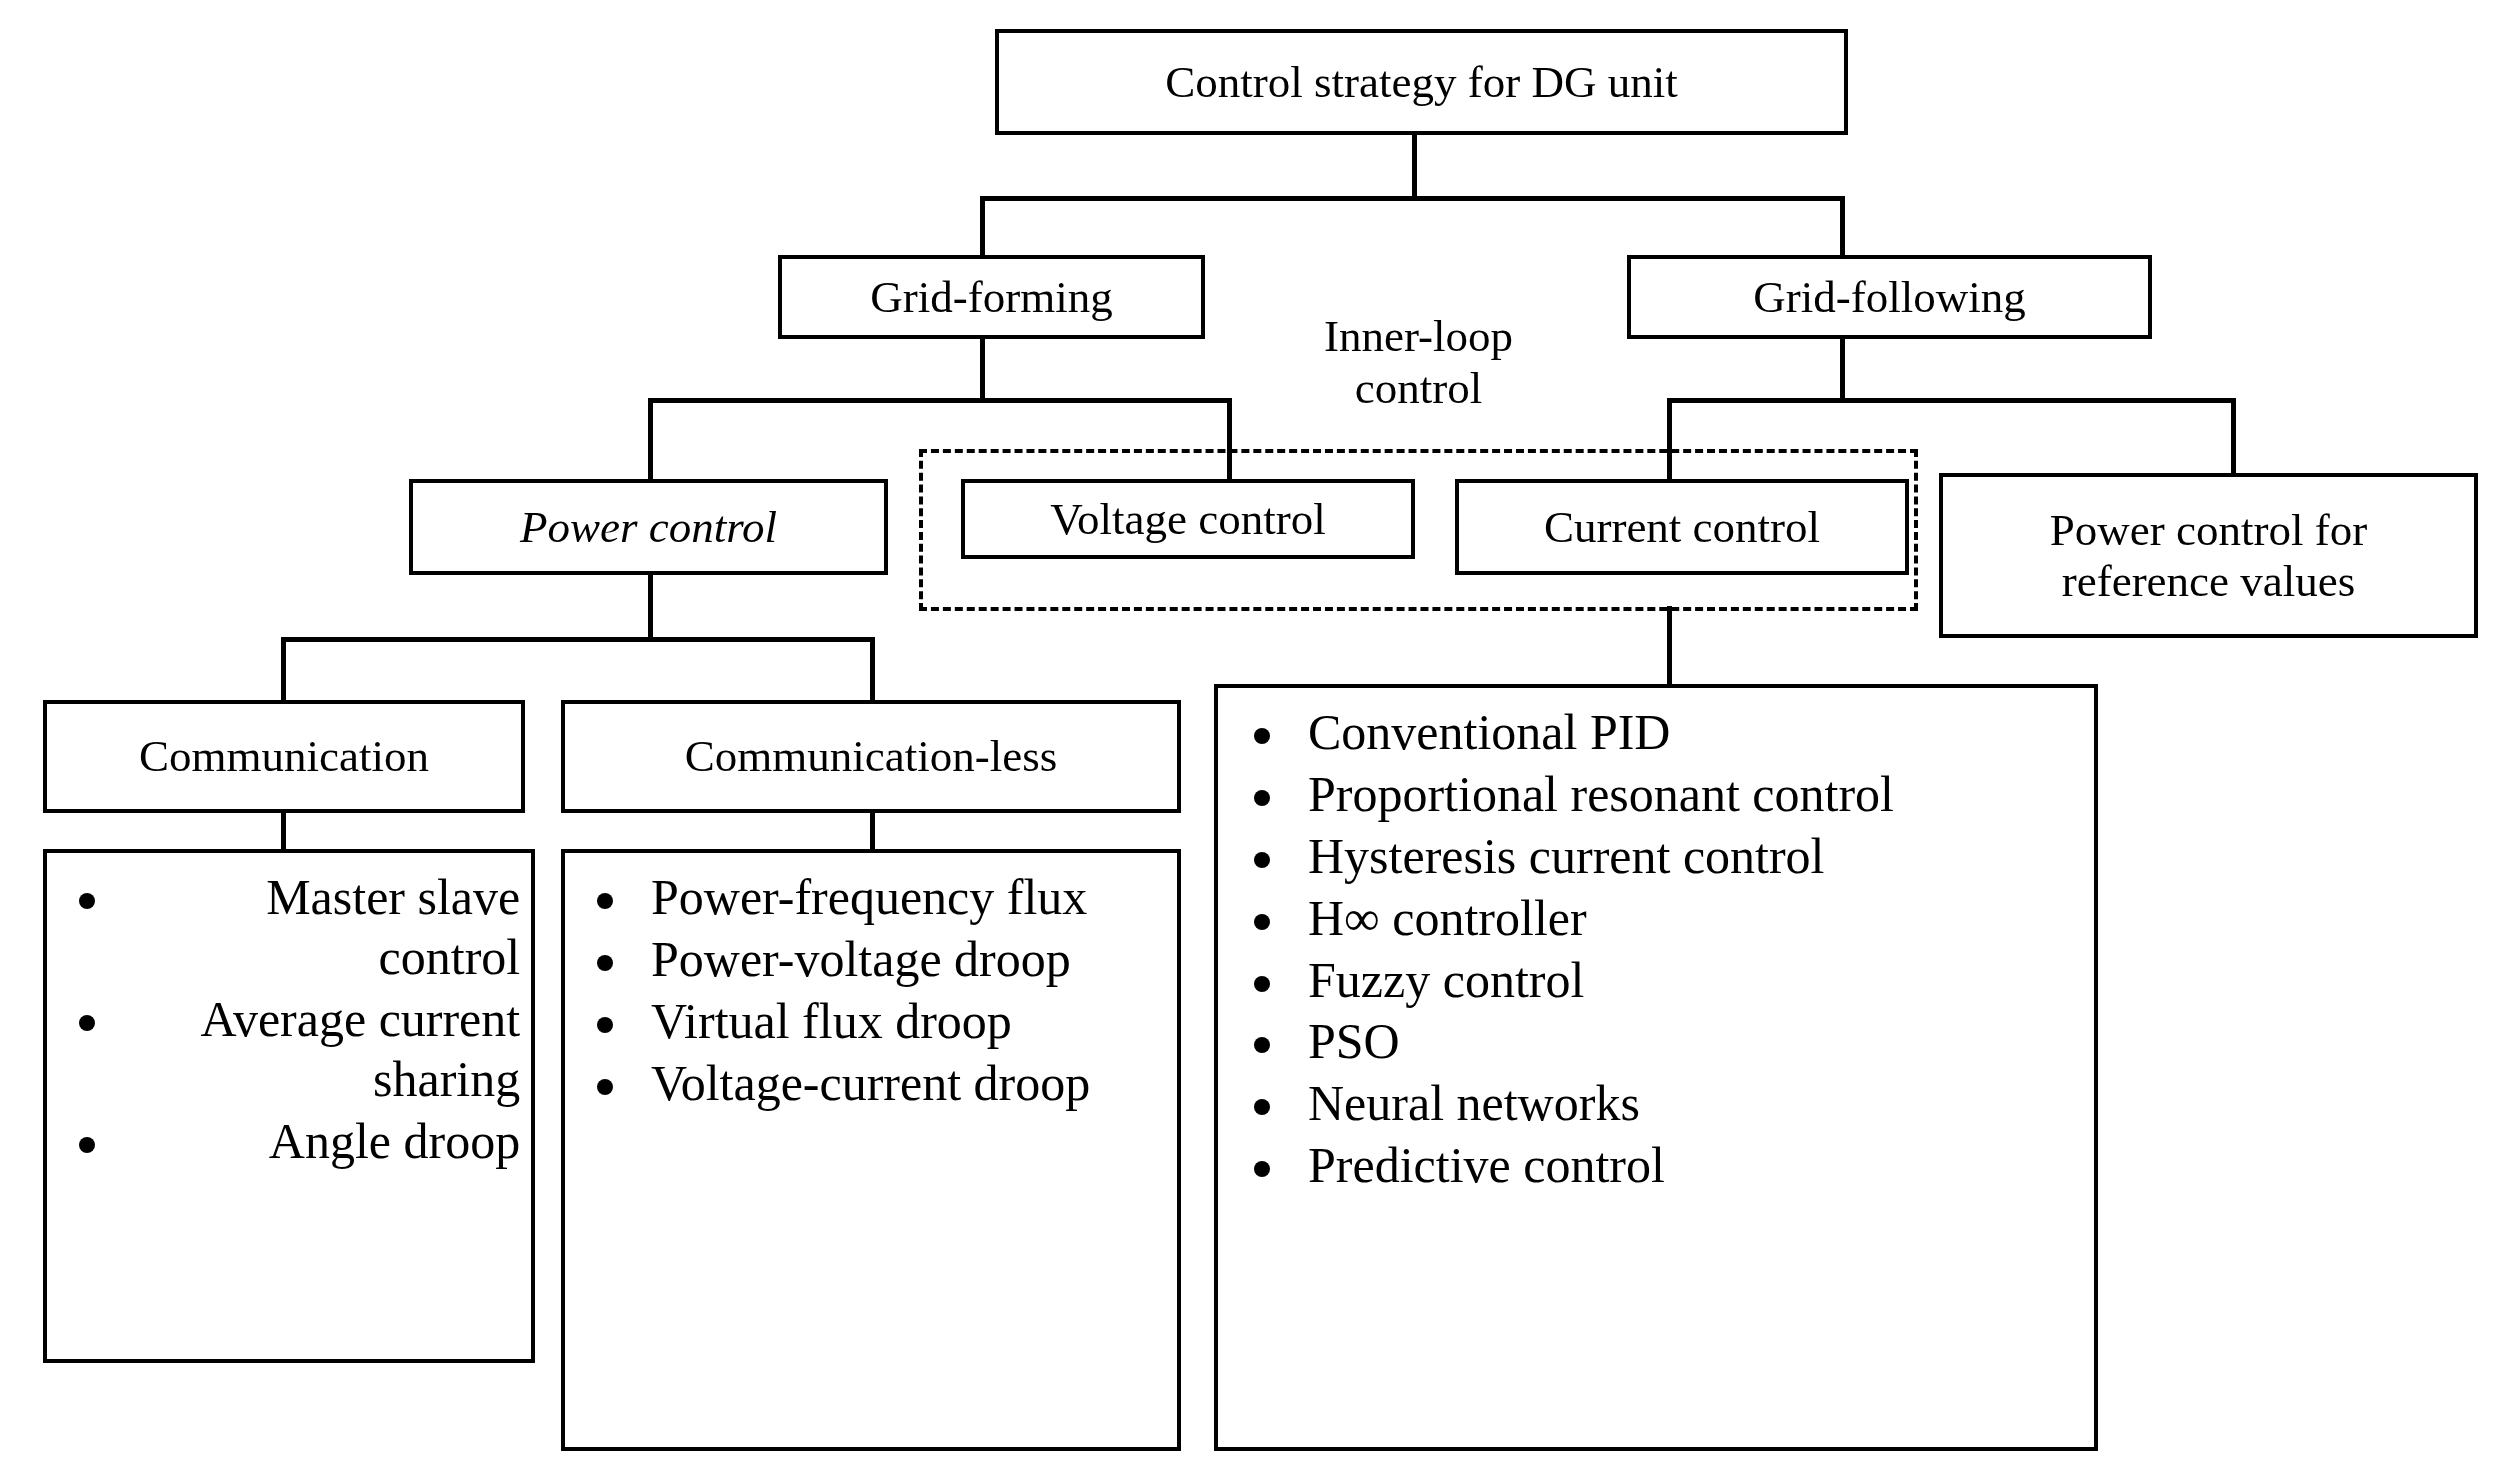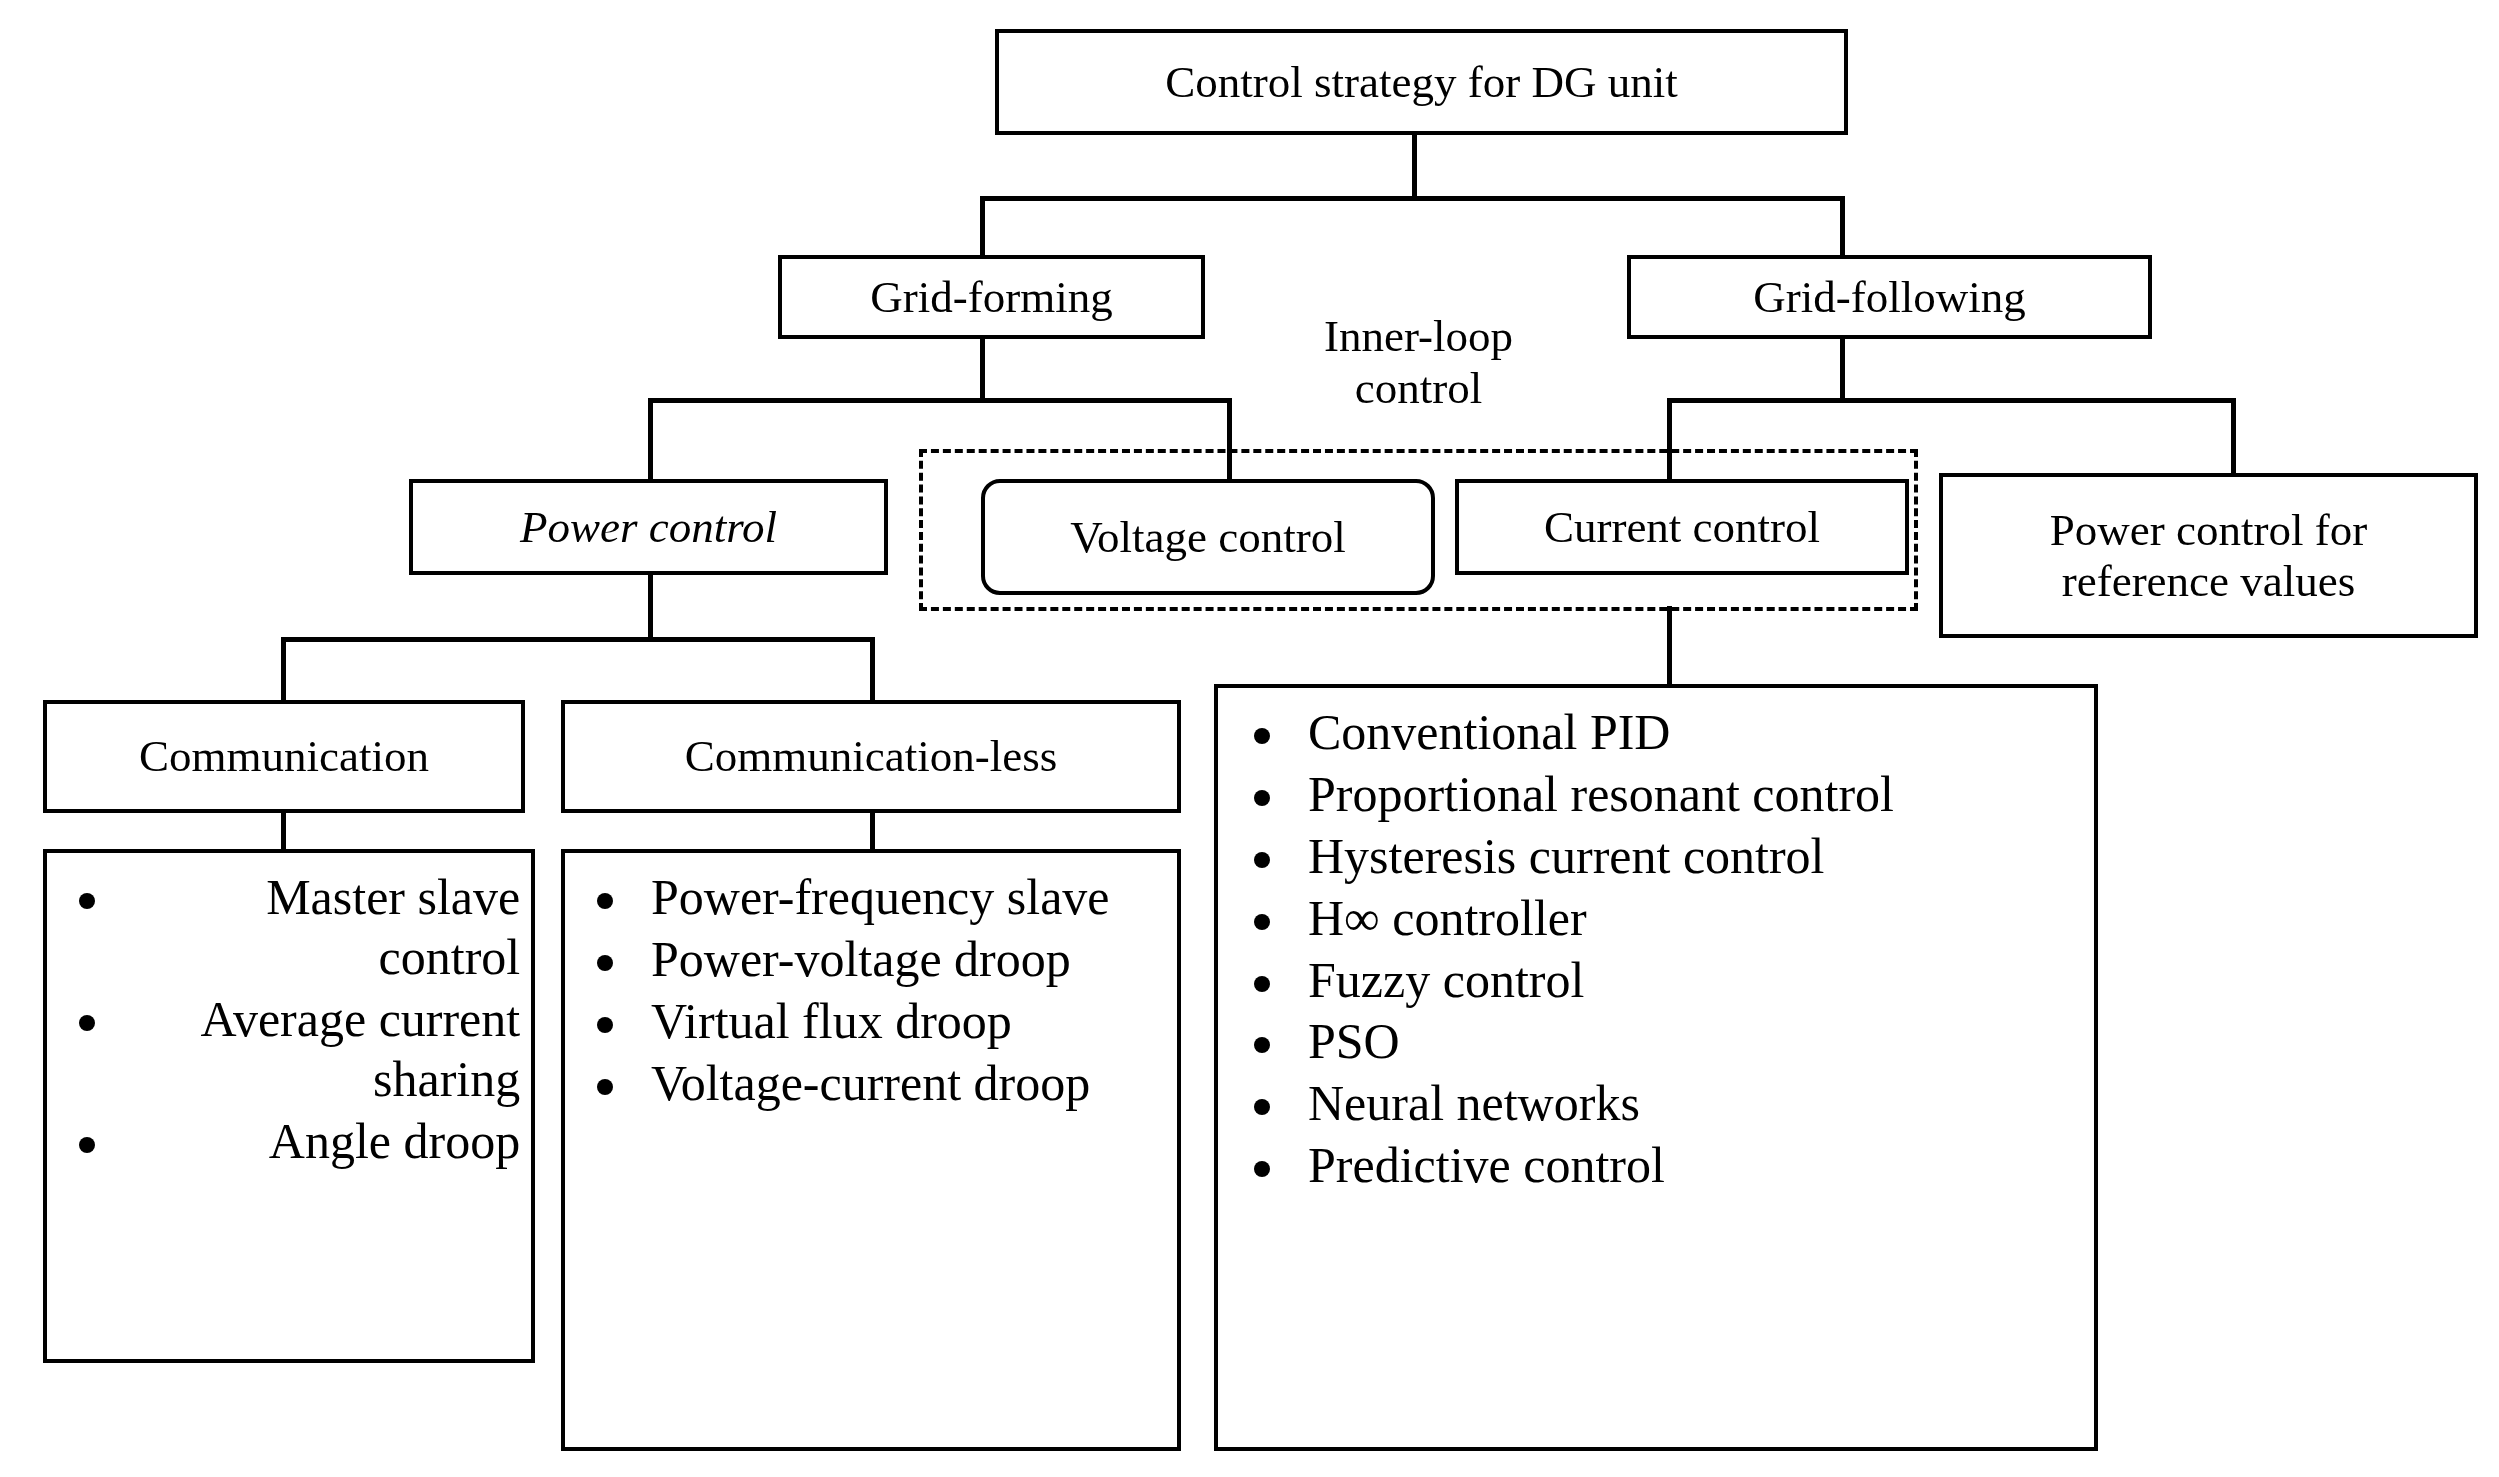--- a/index.html
+++ b/index.html
@@ -143,21 +143,21 @@
   </div>
 
   <div class="node fs-58" style="left:1627px; top:255px; width:525px; height:84px;">
     <span class="label">Grid-following</span>
   </div>
 
   <div class="node fs-58" style="left:409px; top:479px; width:479px; height:96px;font-style:italic;">
     <span class="label">Power control</span>
   </div>
 
-  <div class="node fs-58" style="left:981px; top:479px; width:454px; height:116px;border-radius:19px;">
+  <div class="node fs-58" style="left:961px; top:479px; width:454px; height:80px;">
     <span class="label">Voltage control</span>
   </div>
 
   <div class="node fs-58" style="left:1455px; top:479px; width:454px; height:96px;">
     <span class="label">Current control</span>
   </div>
 
   <div class="node fs-58" style="left:1939px; top:473px; width:539px; height:165px; white-space:pre-line;">
     <span class="label">Power control for
 reference values</span>
@@ -185,21 +185,21 @@
         <span class="dot"></span>
         <span> Angle droop</span>
       </li>
     </ul>
   </div>
 
   <div class="listbox fs-56" style="left:561px; top:849px; width:620px; height:602px;">
     <ul>
       <li>
         <span class="dot"></span>
-        <span>Power-frequency slave</span>
+        <span>Power-frequency flux</span>
       </li>
       <li>
         <span class="dot"></span>
         <span>Power-voltage droop</span>
       </li>
       <li>
         <span class="dot"></span>
         <span>Virtual flux droop</span>
       </li>
       <li>

